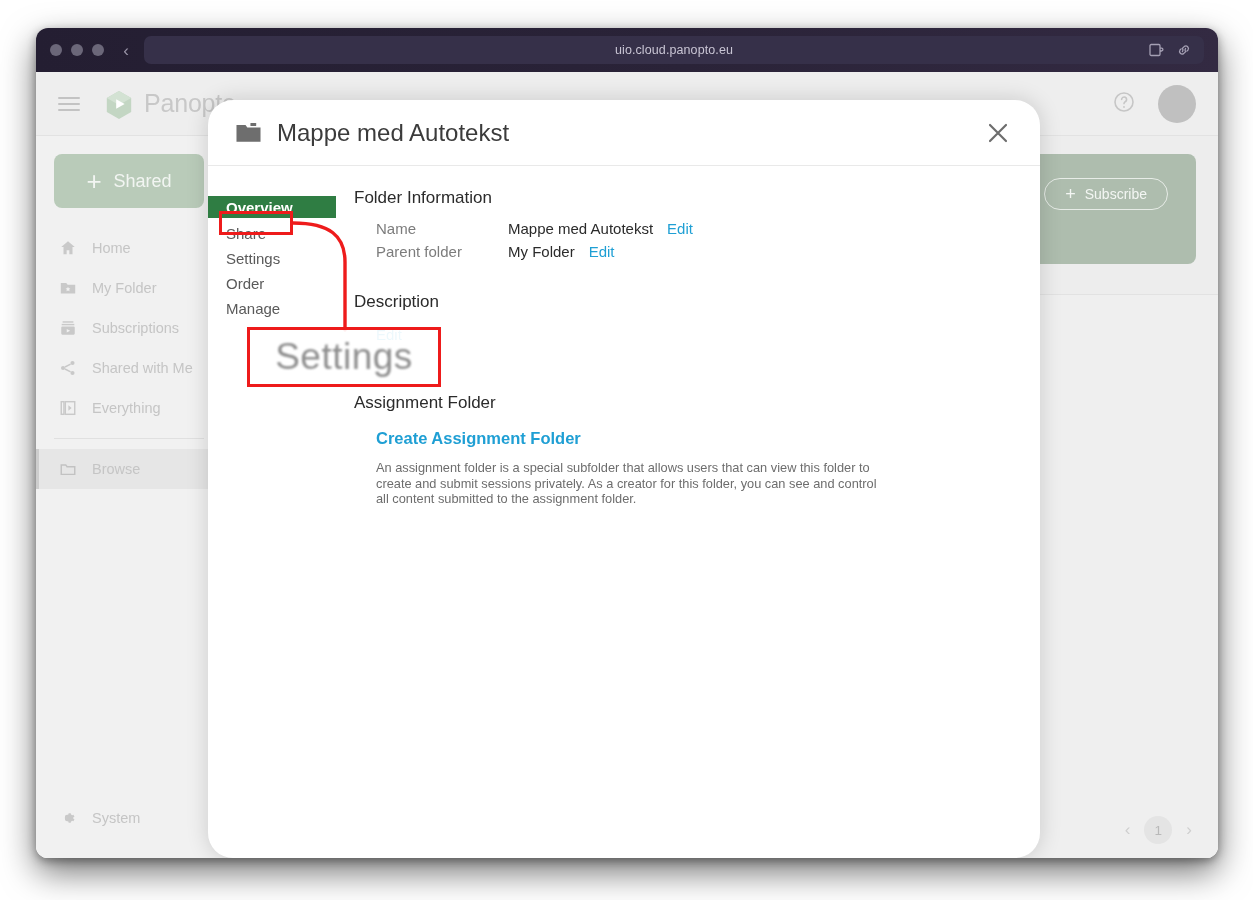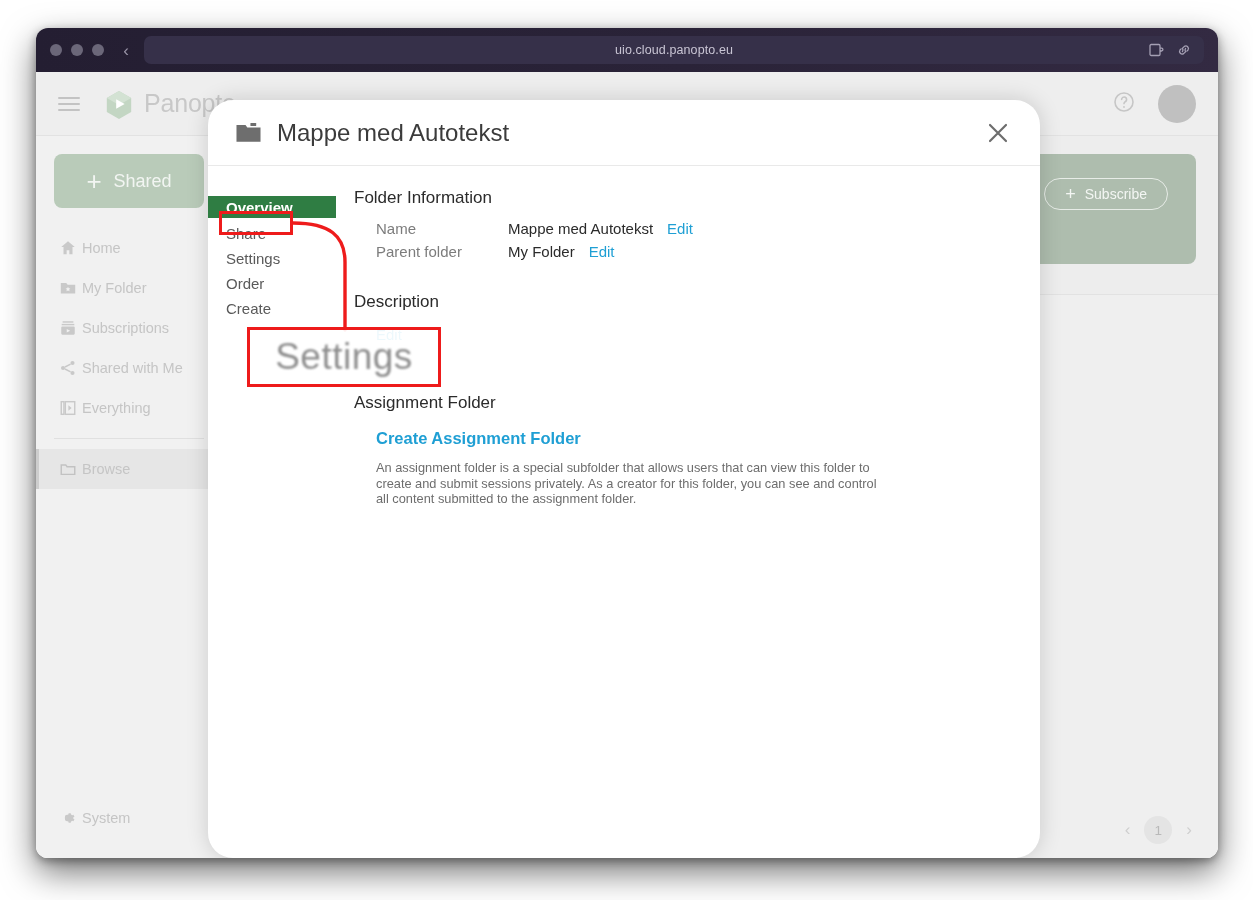--- a/index.html
+++ b/index.html
@@ -123,21 +123,21 @@
     display: flex; align-items: center; justify-content: center;
     gap: 12px;
     color: #f2f5f2;
     font-size: 18px;
   }
   .create-plus { font-size: 26px; font-weight: 300; line-height: 1; }
 
   .nav-item {
     height: 40px;
     display: flex; align-items: center;
-    gap: 4px;
+    gap: 14px;
     padding-left: 22px;
     color: #c5c5c5;
     font-size: 14.5px;
   }
   .nav-item.current { background: #e6e6e6; border-left: 3px solid #cdcdcd; padding-left: 19px; }
   .nav-icon { width: 20px; height: 20px; display: flex; align-items: center; justify-content: center; }
   .nav-divider { height: 1px; background: #e0e0e0; margin: 10px 18px; }
 
   .sidebar-bottom {
     position: absolute;
@@ -519,21 +519,21 @@
             <div class="nav-link">
               <span>Share</span>
             </div>
             <div class="nav-link">
               <span>Settings</span>
             </div>
             <div class="nav-link">
               <span>Order</span>
             </div>
             <div class="nav-link">
-              <span>Create</span>
+              <span>Manage</span>
             </div>
           </div>
 
           <div class="modal-content">
 
             <div class="section-title">Folder Information</div>
 
             <div class="info-row">
               <span class="info-label">Name</span>
               <span class="info-value">Mappe med Autotekst</span>

